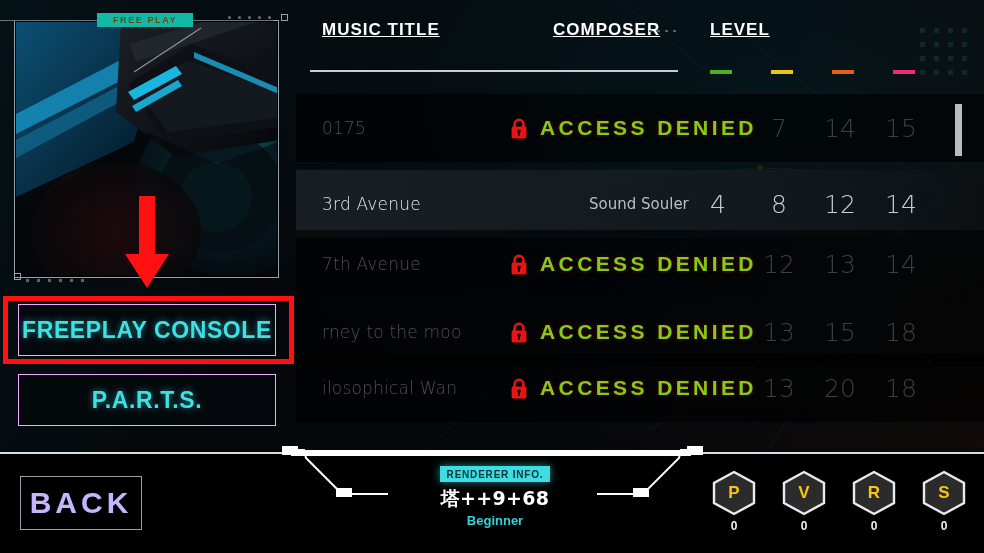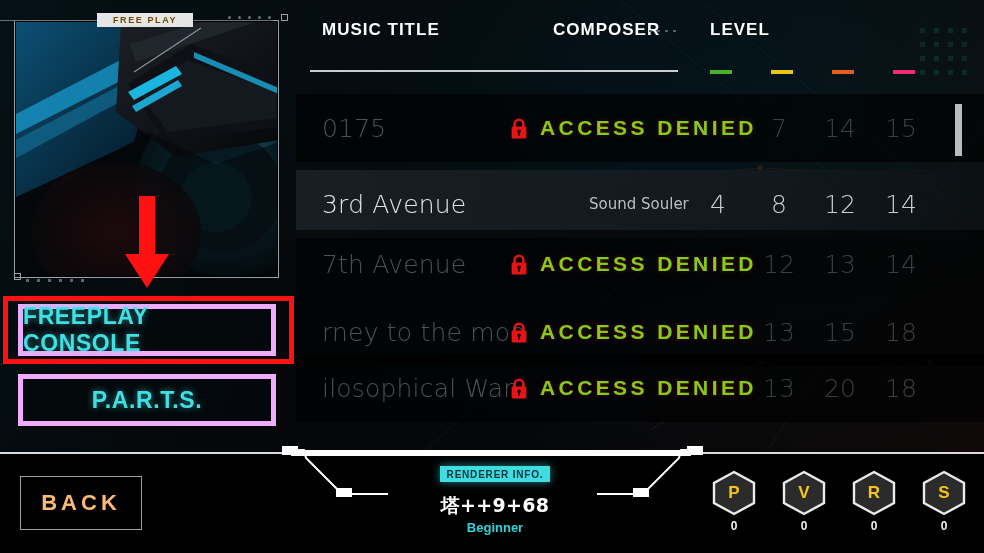--- a/index.html
+++ b/index.html
@@ -26,21 +26,21 @@
   .left-panel{ position:absolute; left:0; top:0; width:296px; height:452px; }
 
   .jacket-frame{
     position:absolute; left:14px; top:20px; width:265px; height:258px;
     border:1px solid #9aa0a4; background:#000; overflow:hidden;
   }
   .jacket-art{ position:absolute; inset:1px; overflow:hidden; background:#04070b; }
 
   .freeplay-badge{
     position:absolute; left:97px; top:13px; width:96px; height:14px;
-    background:#e5e5e5; color:#6a4a00; font-size:9px; font-weight:bold;
+    background:#14b8a6; color:#6a4a00; font-size:9px; font-weight:bold;
     letter-spacing:1.6px; display:flex; align-items:center; justify-content:center;
     font-family:"Liberation Sans", sans-serif; z-index:6;
   }
   .hdr-line{ position:absolute; top:20px; height:1px; background:#6d7377; z-index:4;}
   .hdr-line.l{ left:0; width:97px; }
   .hdr-line.r{ left:193px; width:80px; }
   .hdr-dots{ position:absolute; top:16px; left:228px; z-index:5; display:flex; gap:7px; }
   .hdr-dots i{ width:3px;height:3px;background:#6d7377;display:block;border-radius:50%; }
   .corner-mark{ position:absolute; z-index:5; width:7px; height:7px; border:1px solid #9aa0a4; }
   .corner-mark.tr{ right:8px; top:14px; }
@@ -50,52 +50,52 @@
 
   
   .anno-arrow{ position:absolute; left:125px; top:196px; width:44px; height:92px; z-index:8; }
   .anno-box{
     position:absolute; left:3px; top:296px; width:291px; height:68px;
     border:5px solid #ff1111; z-index:8; pointer-events:none;
   }
 
   .menu-btn{
     position:absolute; left:18px; width:258px; height:52px;
-    border:5px solid #f0abfc; background:rgba(5,9,13,.88);
+    border:1px solid #f0abfc; background:rgba(5,9,13,.88);
     display:flex; align-items:center; justify-content:center;
     color:#3fe0e4; font-size:23px; font-weight:bold; letter-spacing:.6px;
     text-shadow:0 0 7px rgba(60,230,235,.55);
     font-family:"Liberation Sans", sans-serif;
   }
   .menu-btn.b1{ top:304px; }
   .menu-btn.b2{ top:366px;margin-top:8px; }
 
   
   .table-wrap{ position:absolute; left:296px; top:0; right:0; height:452px; }
 
   .th-row{ position:absolute; left:0; top:0; width:100%; height:88px; }
   .th{
     position:absolute; top:20px; font-size:17px; font-weight:bold;
-    letter-spacing:1px; color:#fff;
+    letter-spacing:1px; color:#fff;text-decoration:underline;
   }
   .th.title{ left:26px; }
   .th.composer{ left:257px; }
   .th.level{ left:414px; }
   .th-dots{ position:absolute; left:353px; top:30px; display:flex; gap:5px; }
   .th-dots i{ width:3px;height:2px;background:#595f63;display:block; }
   .th-underline{ position:absolute; left:14px; top:70px; width:368px; height:2px; background:#c9cdd0; }
   .diffbar{ position:absolute; top:70px; width:22px; height:4px; }
 
   .rows{ position:absolute; left:0; top:94px; width:100%; height:356px; overflow:hidden; }
   .row{
     position:absolute; left:0; width:100%; height:68px;
   }
   .row .r-title{
     position:absolute; left:26px; top:50%; transform:translateY(-50%);
-    font-size:25px; letter-spacing:.2px; white-space:nowrap;
+    font-size:17px; letter-spacing:.2px; white-space:nowrap;
     font-family:"DejaVu Sans", sans-serif; font-weight:300;
   }
   .row .r-composer{
     position:absolute; left:257px; top:50%; transform:translateY(-50%);
     font-size:15px; white-space:nowrap; font-family:"DejaVu Sans", sans-serif;margin-left:36px;
   }
   .row .r-lv{
     position:absolute; top:50%; transform:translateY(-50%);
     font-size:25px; font-family:"DejaVu Sans", sans-serif; font-weight:300;
     text-align:center; width:44px;
@@ -130,33 +130,33 @@
   .bottom{ position:absolute; left:0; bottom:0; width:100%; height:101px; background:#000; }
   .bottom-rule{ position:absolute; left:0; top:0; width:100%; height:2px; background:#d9dcdf; }
   .bottom-rule-thick{ position:absolute; left:291px; top:-2px; width:400px; height:6px; background:#fff; }
 
   .deco{ position:absolute; top:-2px; }
 
   .b-btn{
     position:absolute; top:24px; height:54px; border:1px solid #9aa0a4;
     background:#000; display:flex; align-items:center; justify-content:center;
   }
-  .b-btn.back{ left:20px; width:122px; color:#fdba74; font-size:22px; font-weight:bold; letter-spacing:4px;text-align:center; }
+  .b-btn.back{ left:20px; width:122px; color:#c4b5fd; font-size:30px; font-weight:bold; letter-spacing:4px;text-align:center; }
   .b-btn.rc{ left:159px; width:122px; flex-direction:column; gap:1px; }
   .rc-row{ display:flex; align-items:center; gap:2px; }
   .rc-main{ color:#f5c518; font-size:22px; font-weight:bold; letter-spacing:.5px; }
   .rc-sub{ color:#e9ecef; font-size:9px; font-weight:bold; letter-spacing:.6px; }
 
   .renderer{ position:absolute; left:440px; top:14px; width:110px; text-align:center; }
   .renderer-badge{
     display:block; background:#3fdde2; color:#06343a; font-size:10px; font-weight:bold;
     letter-spacing:.8px; padding:3px 0 2px; box-shadow:0 0 9px rgba(63,221,226,.6);
   }
   .renderer-name{
-    display:block; color:#fff; font-size:19px; font-weight:bold; margin-top:11px;
+    display:block; color:#fff; font-size:19px; font-weight:bold; margin-top:4px;
     font-family:"DejaVu Sans", sans-serif; letter-spacing:.3px;
   }
   .renderer-rank{ display:block; color:#2fd4d9; font-size:13px; font-weight:bold; margin-top:1px; }
 
   .pvrs{ position:absolute; right:16px; top:18px; display:flex; gap:22px; }
   .pv{ width:48px; text-align:center; position:relative; }
   .pv .hexwrap{ position:relative; width:48px; height:46px; margin:0 auto; }
   .pv .letter{
     position:absolute; inset:0; display:flex; align-items:center; justify-content:center;
     color:#f5c518; font-size:17px; font-weight:bold;

